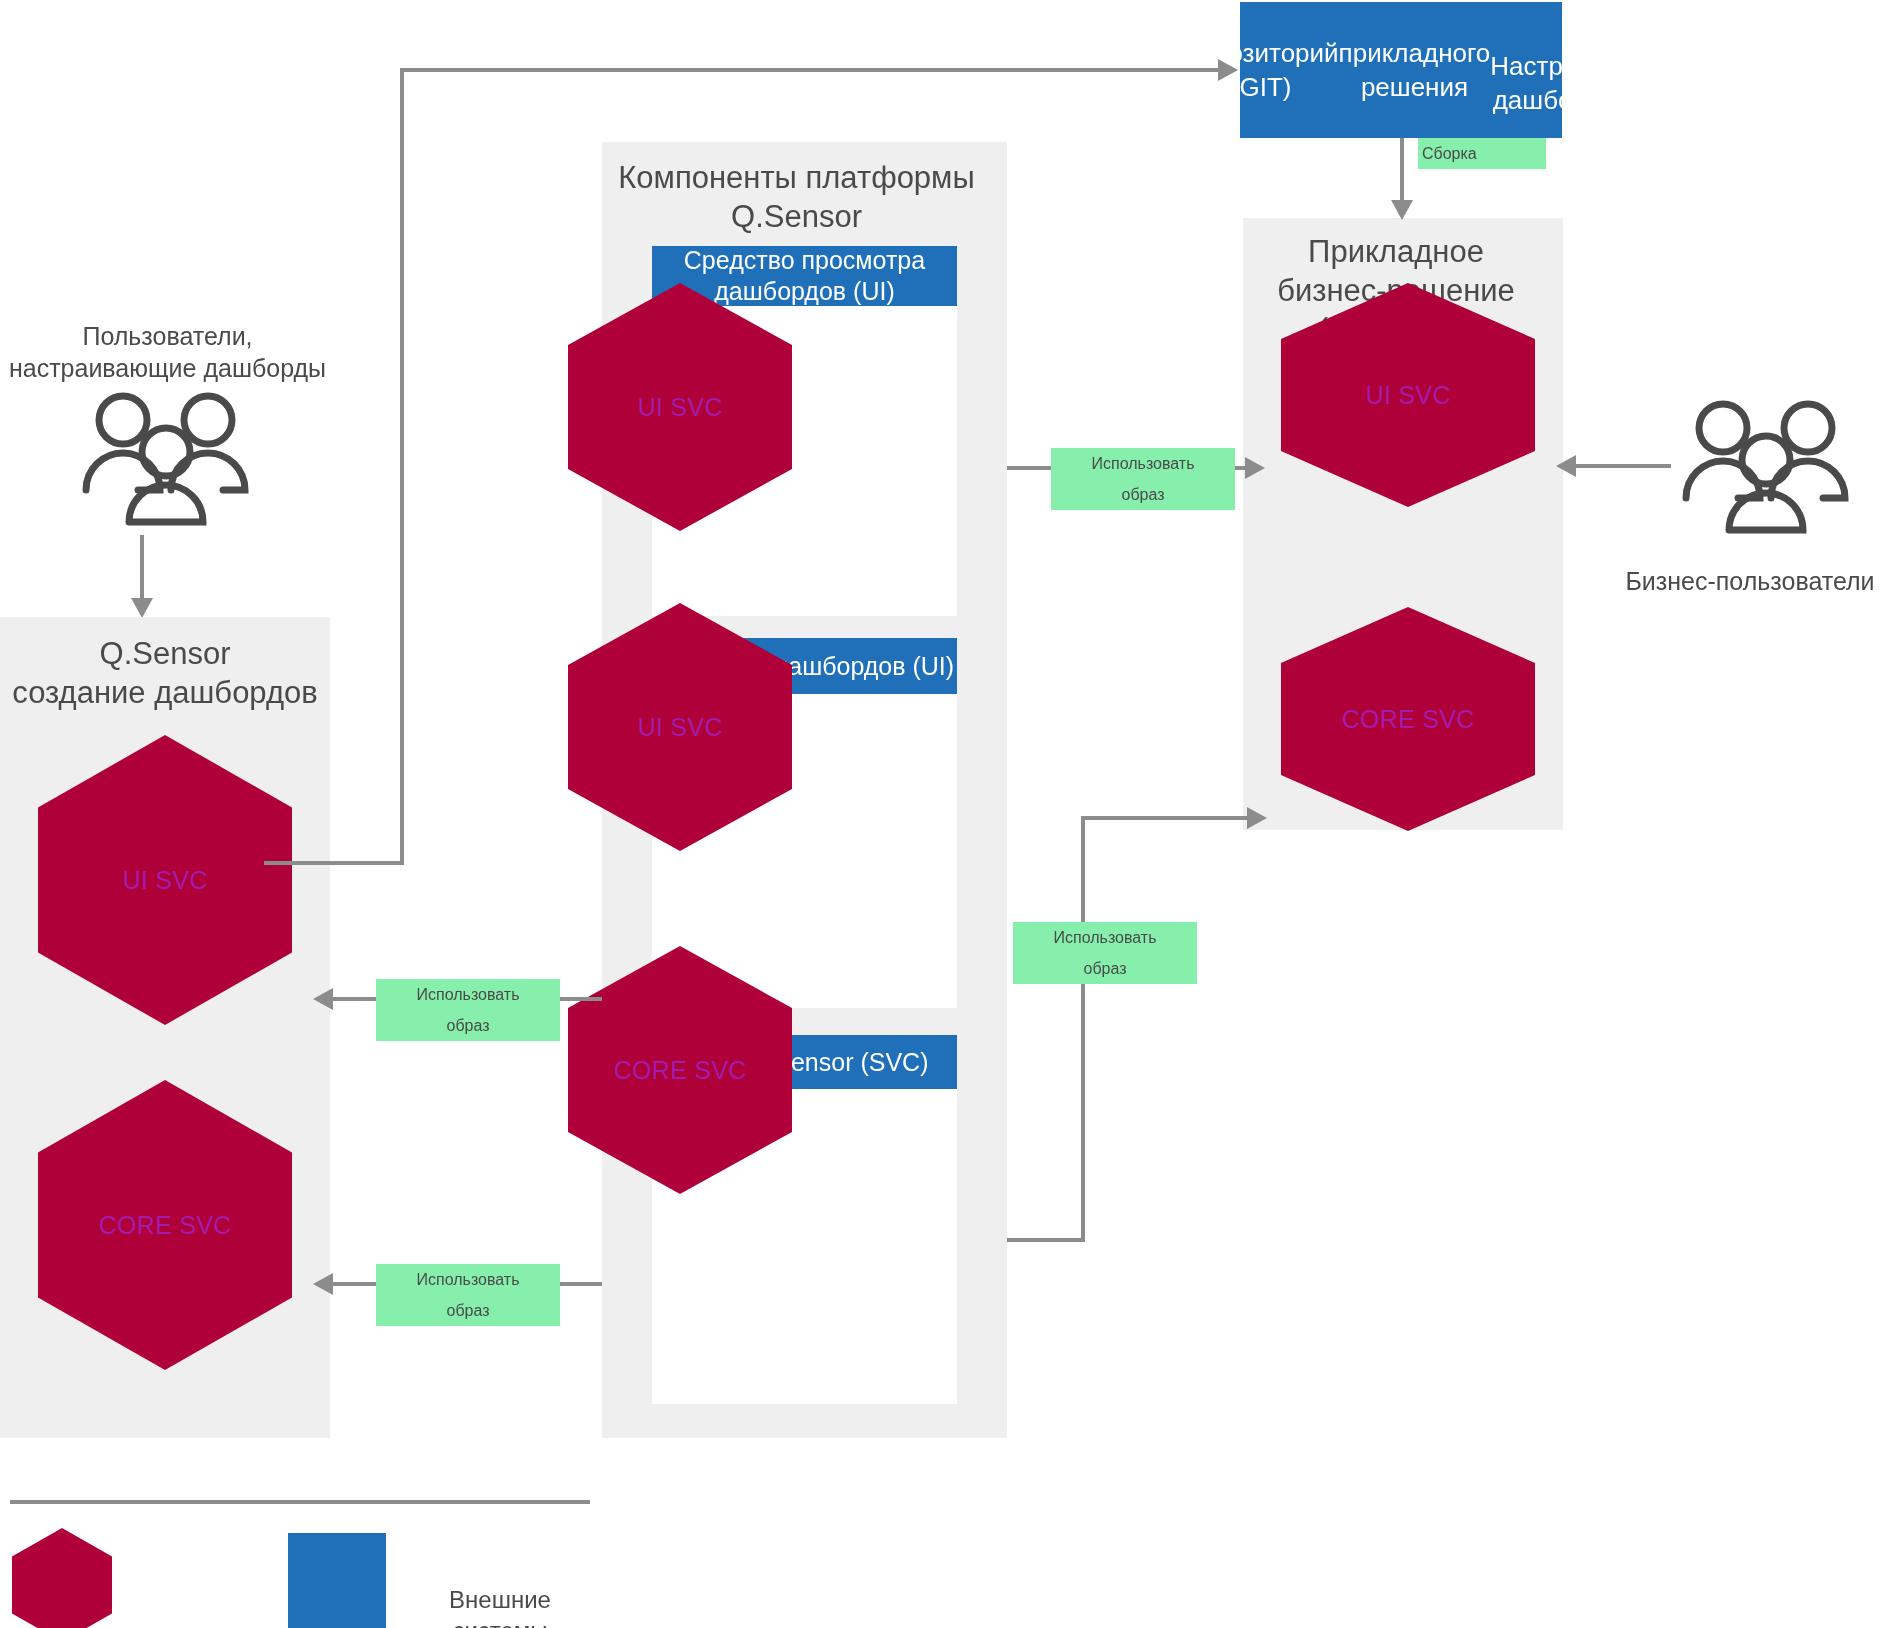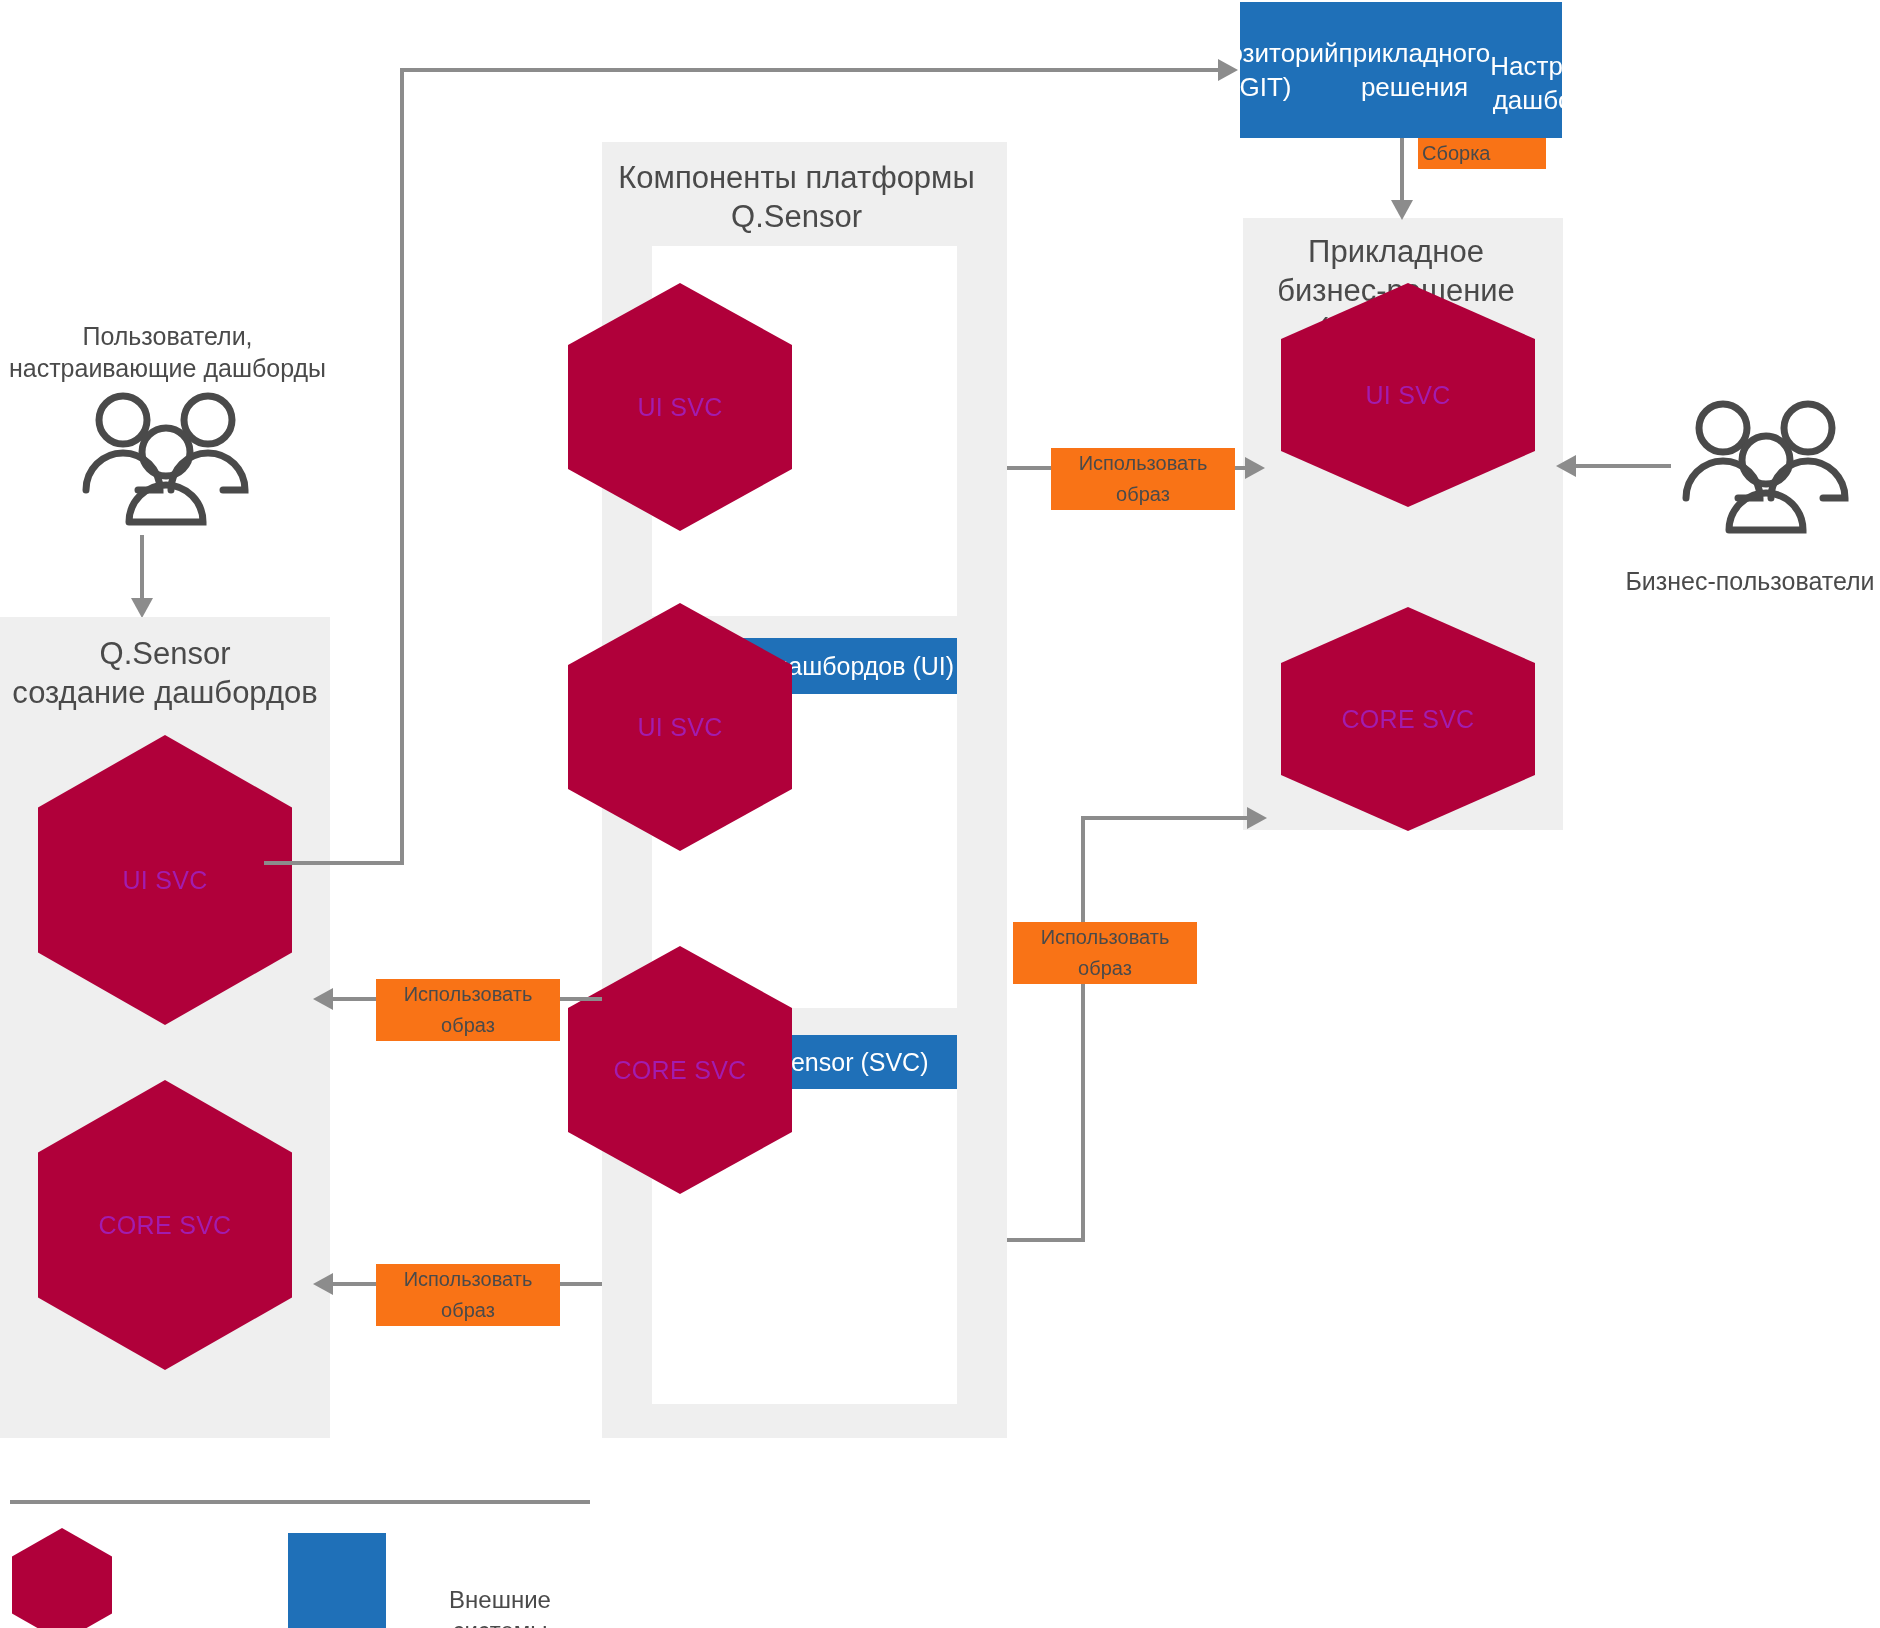--- a/index.html
+++ b/index.html
@@ -31,22 +31,22 @@
   .edge.v{width:4px;}
 
   .arrow{position:absolute;width:0;height:0;}
   .arrow.right{border-top:11px solid transparent;border-bottom:11px solid transparent;
       border-left:20px solid #8c8c8c;}
   .arrow.left{border-top:11px solid transparent;border-bottom:11px solid transparent;
       border-right:20px solid #8c8c8c;}
   .arrow.down{border-left:11px solid transparent;border-right:11px solid transparent;
       border-top:20px solid #8c8c8c;}
 
-  .edgelabel{position:absolute;color:#4a4a4a;font-size:20px;line-height:31px;
-      text-align:center;background:#f97316;padding:0 4px;}
+  .edgelabel{position:absolute;color:#4a4a4a;font-size:16px;line-height:31px;
+      text-align:center;background:#86efac;padding:0 4px;}
 
   .peoplewrap{position:absolute;}
   .caption{position:absolute;text-align:center;color:#4a4a4a;font-size:25px;line-height:32px;}
 
   .legend-rule{position:absolute;background:#8c8c8c;height:4px;}
   .legend-item-label{position:absolute;color:#4a4a4a;font-size:24px;line-height:31px;text-align:center;}
   .legend-sq{position:absolute;background:#1f70b8;}
 </style>
 </head>
 <body>
@@ -101,20 +101,23 @@
     <div class="hexlabel">CORE SVC</div>
   </div>
 
   <div class="panel" style="left:602px;top:142px;width:405px;height:1296px;"></div>
   <div class="panel-title" style="left:602px;top:158px;width:389px;text-align:center;">
     <div>Компоненты платформы</div>
     <div>Q.Sensor</div>
   </div>
 
   <div class="subbox" style="left:652px;top:246px;width:305px;height:370px;"></div>
+  <div class="bluehdr" style="left:652px;top:246px;width:305px;height:60px;">
+    <span>Средство просмотра дашбордов (UI)</span>
+  </div>
   <div class="hexwrap" style="left:568px;top:283px;width:224px;height:248px;">
     <svg width="224" height="248" viewBox="0 0 224 248">
       <polygon points="112,0 224,62 224,186 112,248 0,186 0,62" fill="#b0003a"></polygon>
     </svg>
     <div class="hexlabel">UI SVC</div>
   </div>
 
   <div class="subbox" style="left:652px;top:638px;width:305px;height:370px;"></div>
   <div class="bluehdr" style="left:652px;top:638px;width:305px;height:56px;">
     <span>Дизайнер дашбордов (UI)</span>

